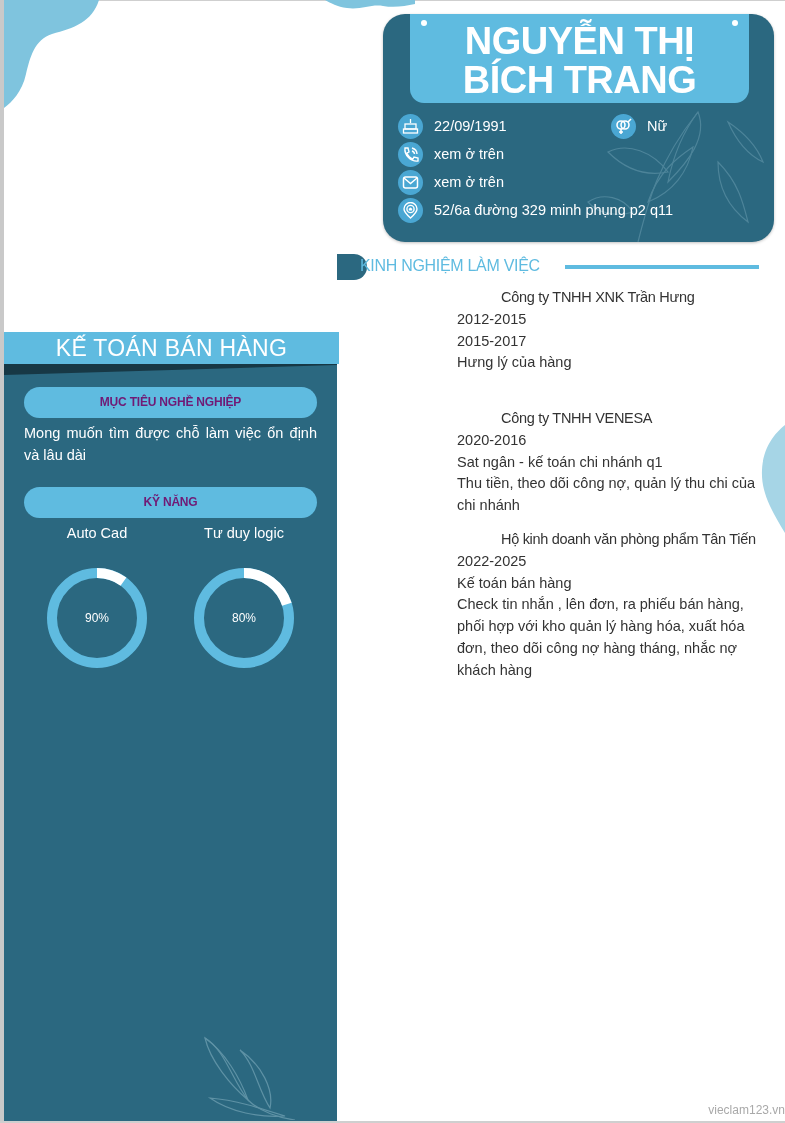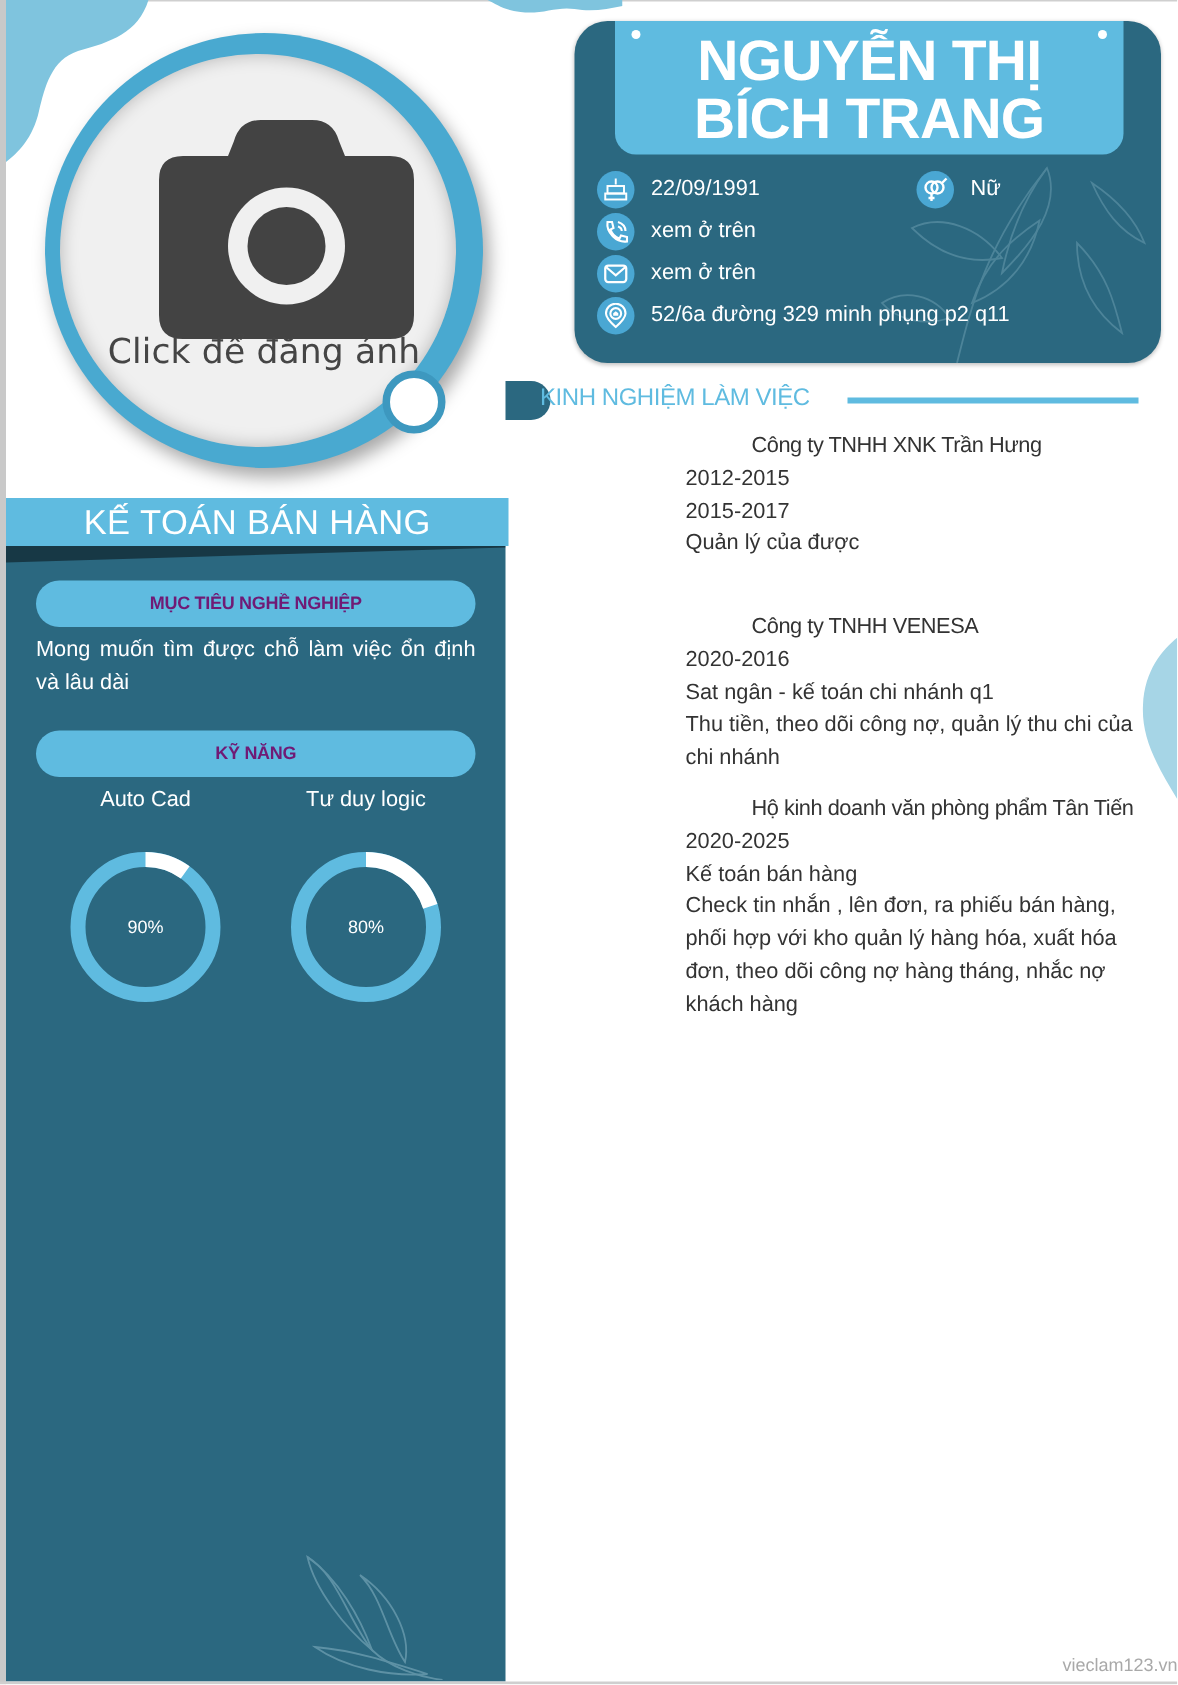--- a/index.html
+++ b/index.html
@@ -89,32 +89,20 @@
   <svg class="blob-right" viewBox="0 0 30 110">
     <path d="M30,0 C20,8 8,22 7,45 C6,65 14,82 30,108 Z" fill="#a6d5e6"></path>
   </svg>
 
   <div class="left-col"></div>
   <svg class="left-shadow" viewBox="0 0 333 12" preserveAspectRatio="none">
     <polygon points="0,0 333,0 333,1 0,11" fill="#173845"></polygon>
   </svg>
   <div class="left-edge"></div>
 
-  <div class="photo-wrap">
-    <div class="photo-ring"></div>
-    <div class="photo-inner">
-      <svg class="camera" viewBox="0 0 170 146">
-        <path d="M50,14 Q54,0 68,0 L102,0 Q116,0 120,14 L124,24 L154,24 Q170,24 170,40 L170,130 Q170,146 154,146 L16,146 Q0,146 0,130 L0,40 Q0,24 16,24 L46,24 Z" fill="#434343"></path>
-        <circle cx="85" cy="84" r="39" fill="#f0f0f0"></circle>
-        <circle cx="85" cy="84" r="26" fill="#434343"></circle>
-      </svg>
-    </div>
-    <div class="photo-caption">Click để đăng ảnh</div>
-    <div class="photo-knob"></div>
-  </div>
 
   <div class="job-banner">KẾ TOÁN BÁN HÀNG</div>
 
   <div class="pill" style="top:387px;">MỤC TIÊU NGHỀ NGHIỆP</div>
   <div class="objective-text">Mong muốn tìm được chỗ làm việc ổn định và lâu dài</div>
 
   <div class="pill" style="top:487px;">KỸ NĂNG</div>
 
   <div class="skill" style="left:37px;">
     <div class="skill-name">Auto Cad</div>
@@ -222,32 +210,32 @@
   </div>
 
   <div class="exp-tab"></div>
   <div class="exp-title">KINH NGHIỆM LÀM VIỆC</div>
   <div class="exp-line"></div>
 
   <div class="exp-block" style="top:287px;">
     <div class="exp-line-text exp-company">Công ty TNHH XNK Trần Hưng</div>
     <div class="exp-line-text">2012-2015</div>
     <div class="exp-line-text">2015-2017</div>
-    <div class="exp-line-text">Quản lý của được</div>
+    <div class="exp-line-text">Hưng lý của hàng</div>
   </div>
 
   <div class="exp-block" style="top:408px;">
     <div class="exp-line-text exp-company">Công ty TNHH VENESA</div>
     <div class="exp-line-text">2020-2016</div>
     <div class="exp-line-text">Sat ngân - kế toán chi nhánh q1</div>
     <div class="exp-line-text">Thu tiền, theo dõi công nợ, quản lý thu chi của chi nhánh</div>
   </div>
 
   <div class="exp-block" style="top:529px;">
     <div class="exp-line-text exp-company">Hộ kinh doanh văn phòng phẩm Tân Tiến</div>
-    <div class="exp-line-text">2020-2025</div>
+    <div class="exp-line-text">2022-2025</div>
     <div class="exp-line-text">Kế toán bán hàng</div>
     <div class="exp-line-text">Check tin nhắn , lên đơn, ra phiếu bán hàng, phối hợp với kho quản lý hàng hóa, xuất hóa đơn, theo dõi công nợ hàng tháng, nhắc nợ khách hàng</div>
   </div>
 
   <div class="watermark">vieclam123.vn</div>
   <div class="bottom-edge"></div>
 </div>
 
 </body></html>

